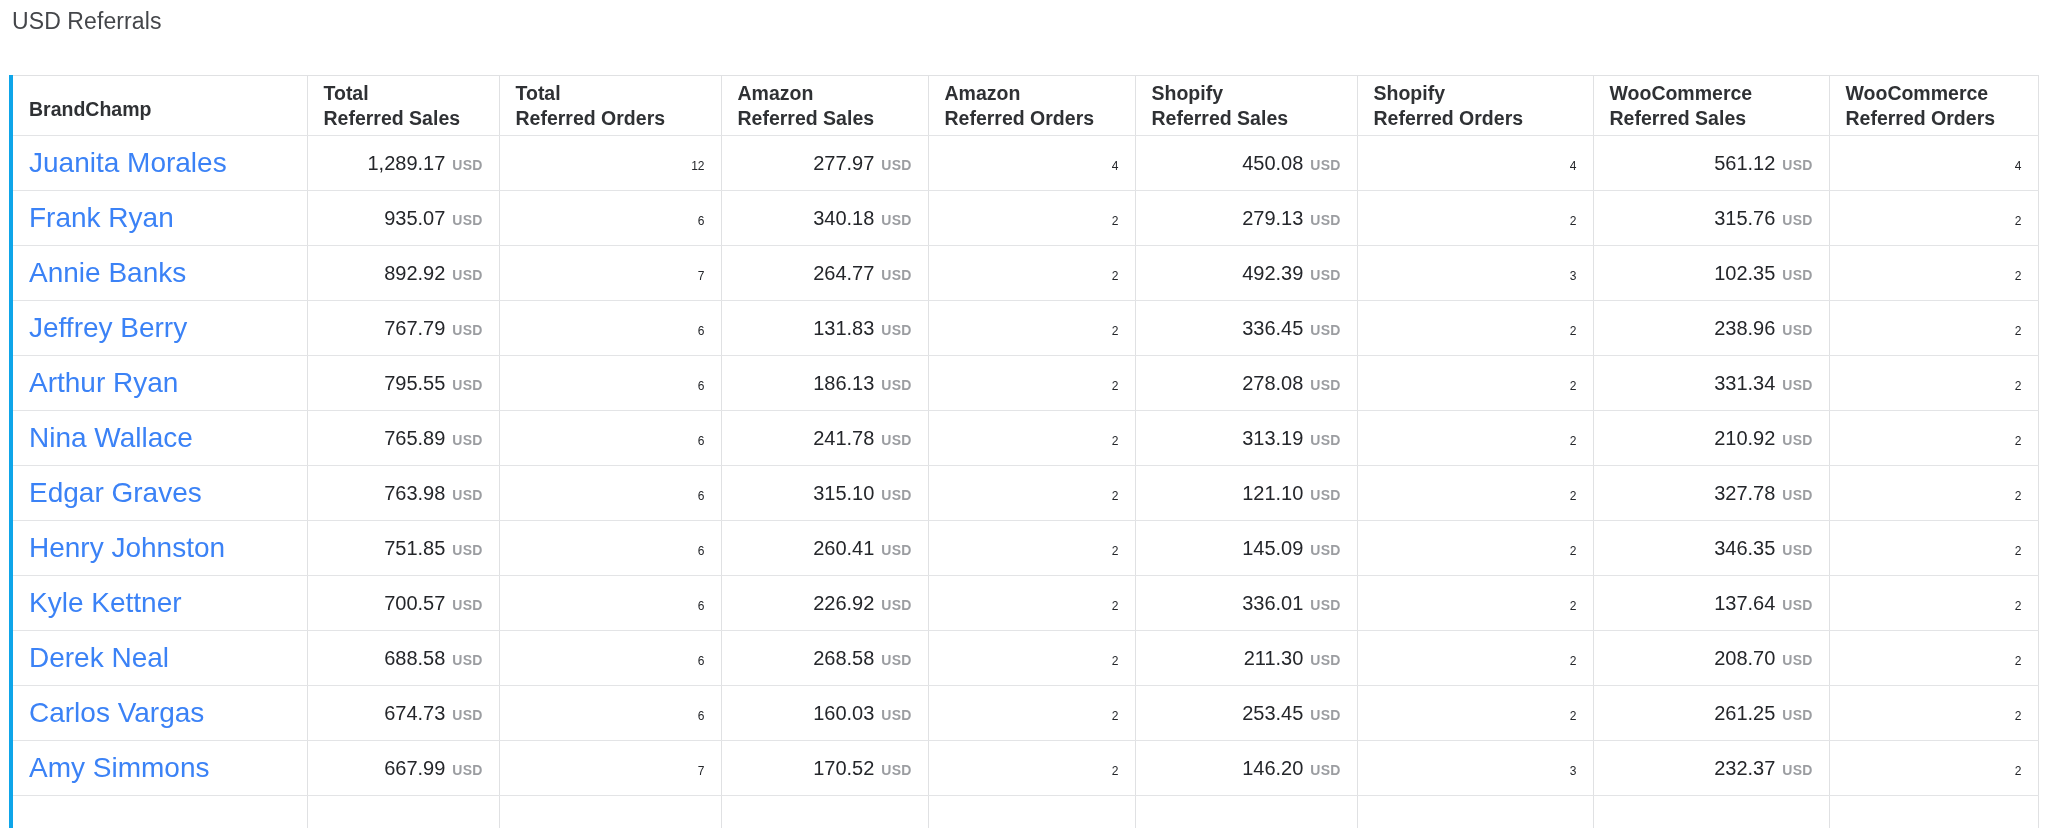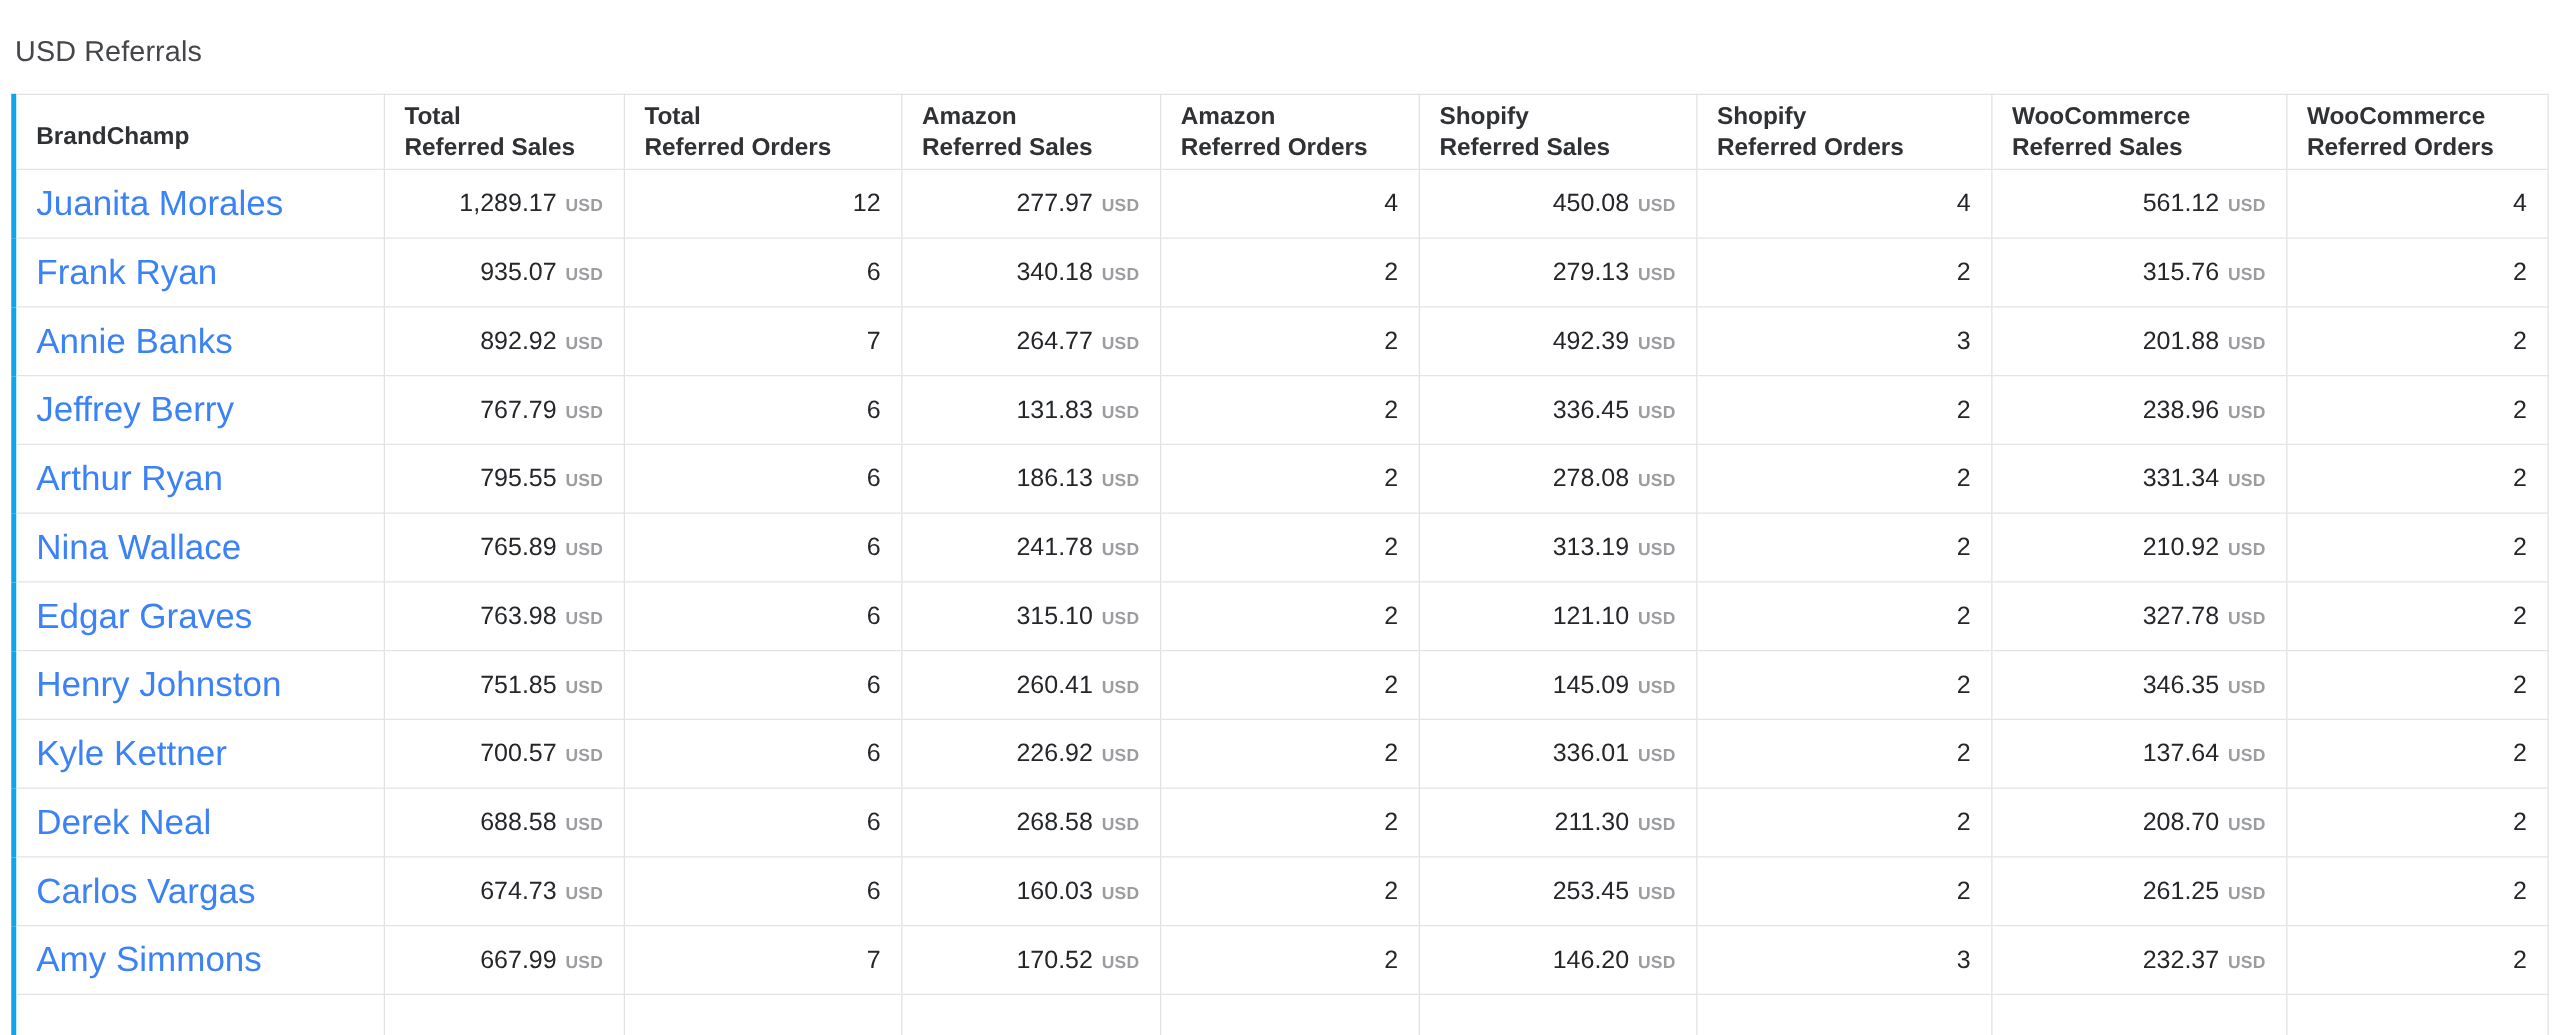--- a/index.html
+++ b/index.html
@@ -26,21 +26,20 @@
 
   .report-title {
     position: absolute;
     left: 12px;
     top: 7px;
     font-size: 23px;
     font-weight: 400;
     color: #44464a;
     letter-spacing: 0.1px;
     line-height: 28px;
-    margin-top: 20px;
   }
 
   .table-wrap {
     position: absolute;
     left: 9px;
     top: 75px;
     width: 2027px;
   }
 
   table.grid {
@@ -116,21 +115,21 @@
   }
   .money-cur {
     font-size: 14px;
     color: #9b9da1;
     margin-left: 7px;
     letter-spacing: 0.2px;
     font-weight: bold;
   }
 
   .int-val {
-    font-size: 20px;
+    font-size: 12px;
     color: #24262a;
   }
 
   
   tbody tr.partial td {
     height: 55px;
   }
 
   
   col.c0 { width: 296px; }
@@ -226,21 +225,21 @@
             <td class="num-cell"><span class="int-val">2</span></td>
           </tr>
           <tr>
             <td class="name-cell"><a>Annie Banks</a></td>
             <td class="num-cell"><span class="money-wrap"><span class="money-val">892.92</span><span class="money-cur">USD</span></span></td>
             <td class="num-cell"><span class="int-val">7</span></td>
             <td class="num-cell"><span class="money-wrap"><span class="money-val">264.77</span><span class="money-cur">USD</span></span></td>
             <td class="num-cell"><span class="int-val">2</span></td>
             <td class="num-cell"><span class="money-wrap"><span class="money-val">492.39</span><span class="money-cur">USD</span></span></td>
             <td class="num-cell"><span class="int-val">3</span></td>
-            <td class="num-cell"><span class="money-wrap"><span class="money-val">201.88</span><span class="money-cur">USD</span></span></td>
+            <td class="num-cell"><span class="money-wrap"><span class="money-val">102.35</span><span class="money-cur">USD</span></span></td>
             <td class="num-cell"><span class="int-val">2</span></td>
           </tr>
           <tr>
             <td class="name-cell"><a>Jeffrey Berry</a></td>
             <td class="num-cell"><span class="money-wrap"><span class="money-val">767.79</span><span class="money-cur">USD</span></span></td>
             <td class="num-cell"><span class="int-val">6</span></td>
             <td class="num-cell"><span class="money-wrap"><span class="money-val">131.83</span><span class="money-cur">USD</span></span></td>
             <td class="num-cell"><span class="int-val">2</span></td>
             <td class="num-cell"><span class="money-wrap"><span class="money-val">336.45</span><span class="money-cur">USD</span></span></td>
             <td class="num-cell"><span class="int-val">2</span></td>

